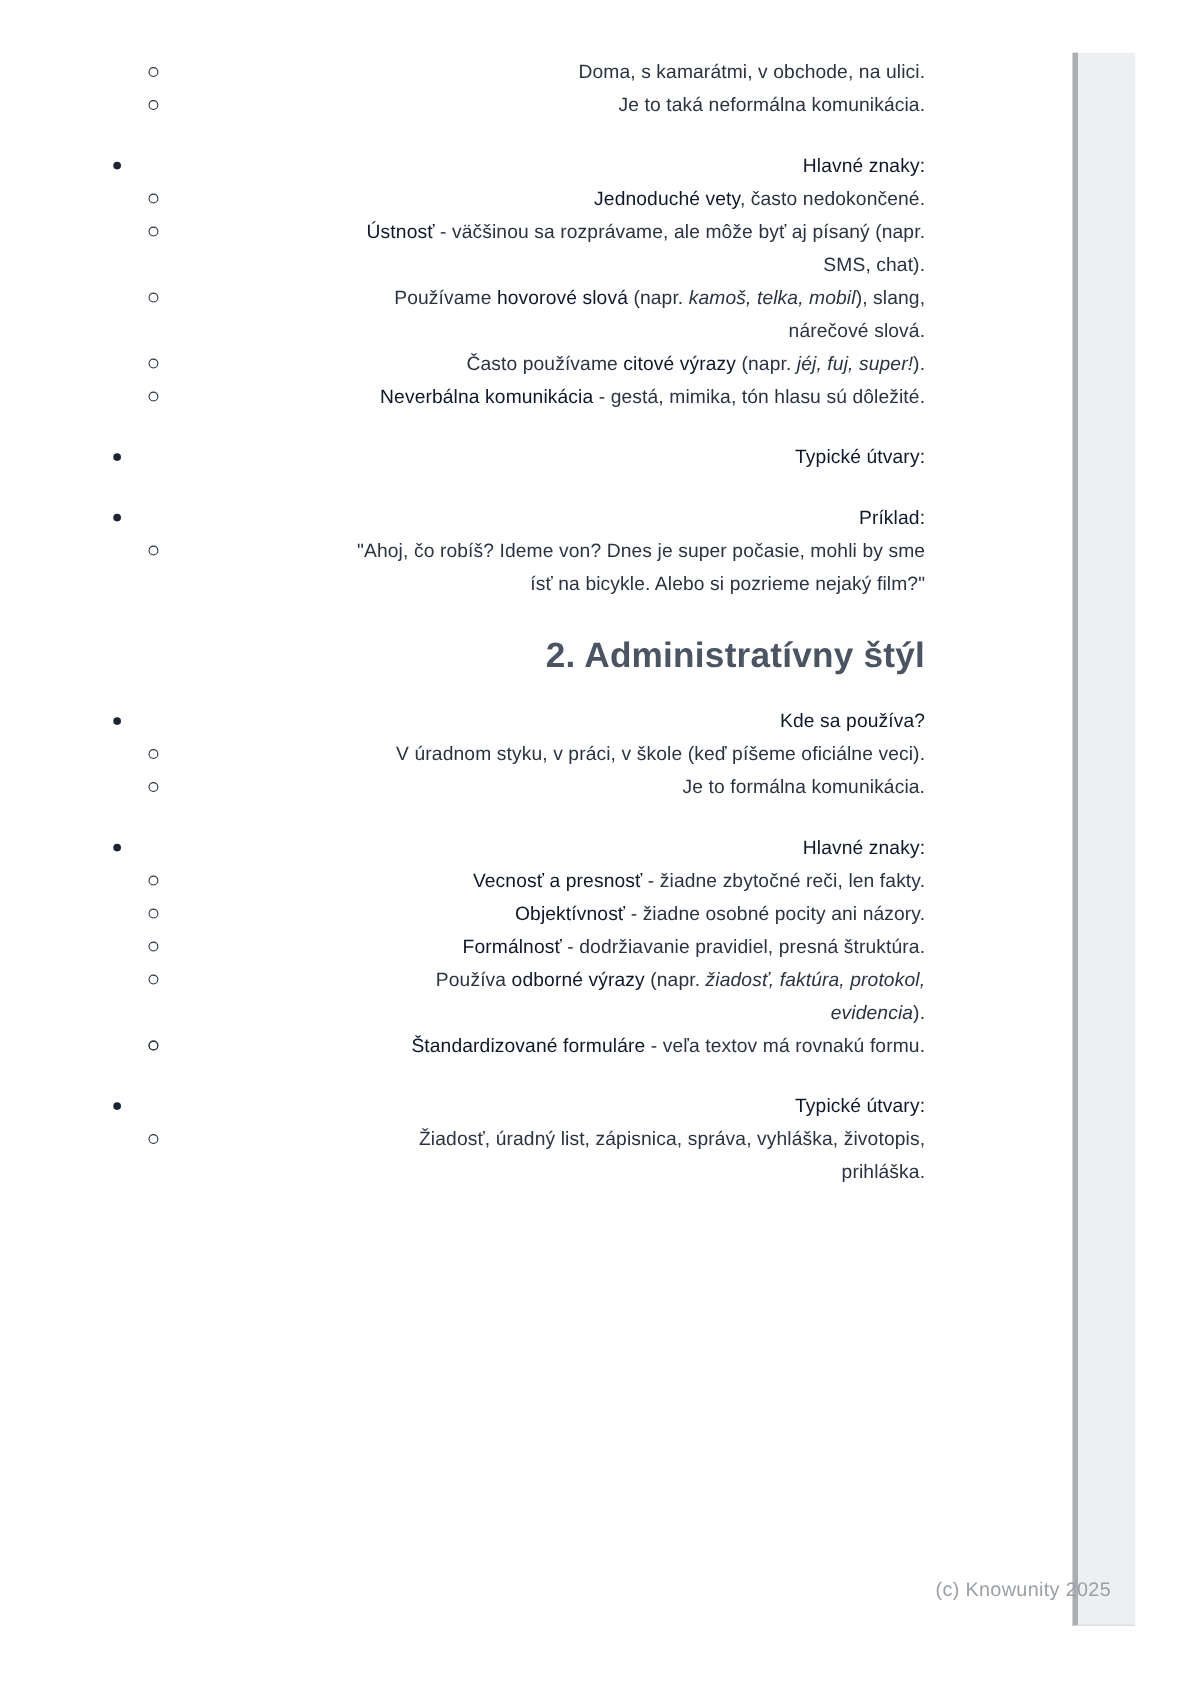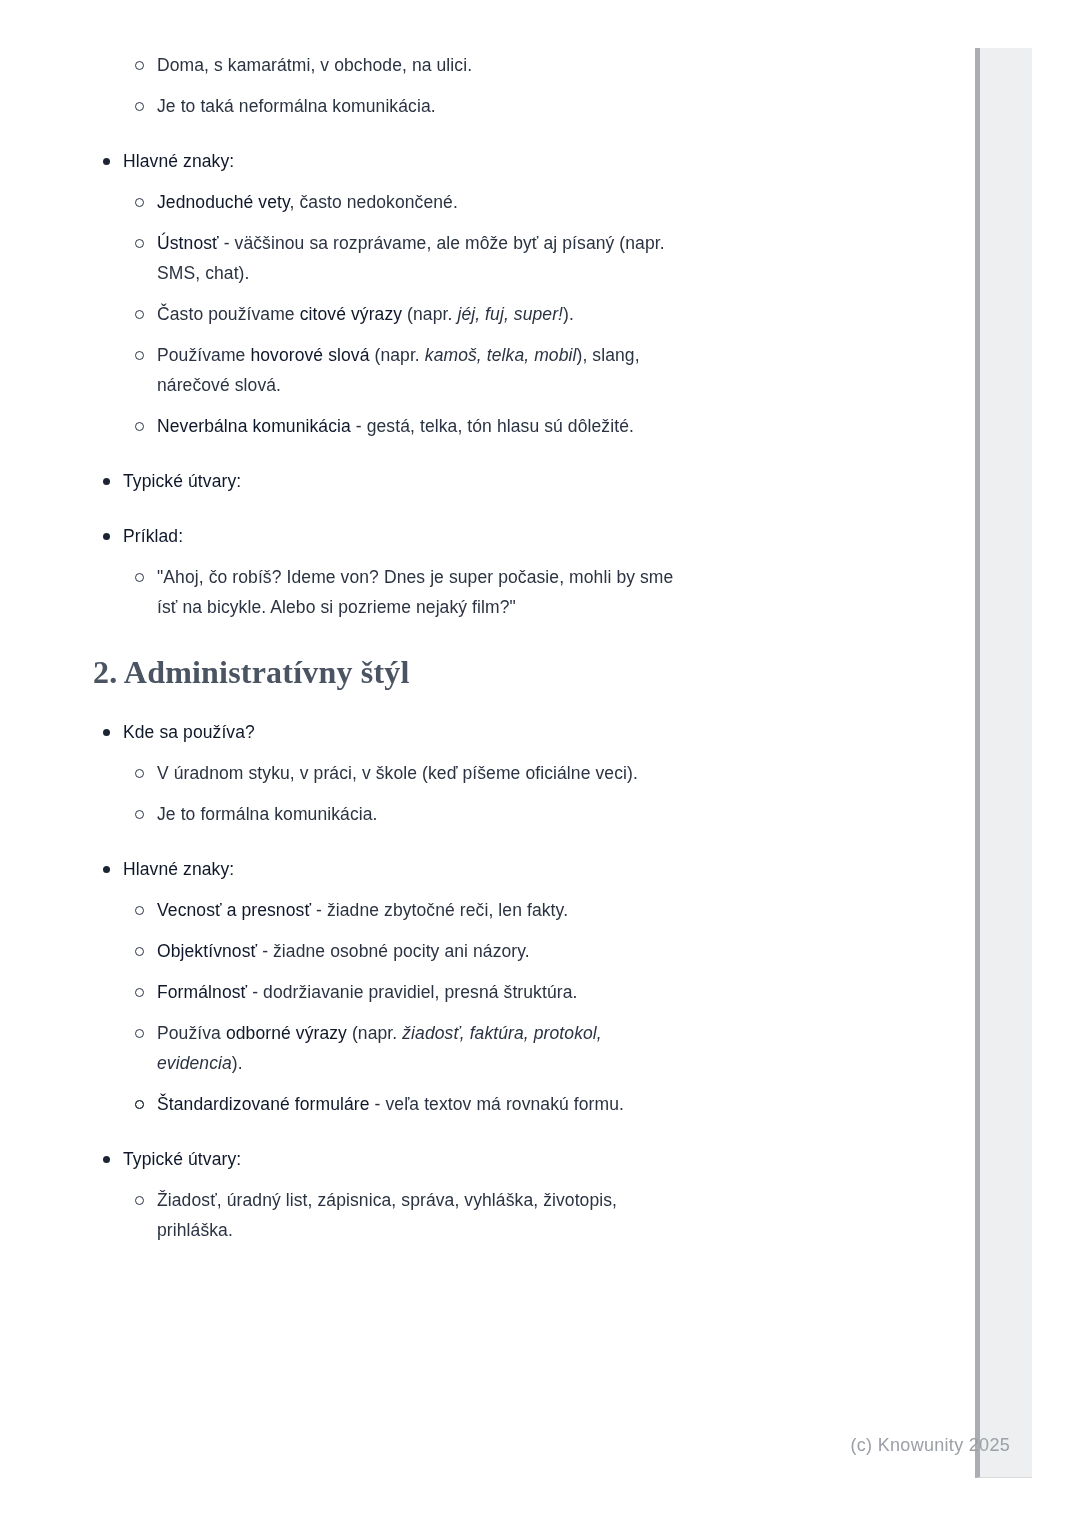--- a/index.html
+++ b/index.html
@@ -4,51 +4,50 @@
 <style>
   * { margin: 0; padding: 0; box-sizing: border-box; }
   html, body { background: #ffffff; }
   body {
     width: 1080px; height: 1528px;
     position: relative; overflow: hidden;
     font-family: "Liberation Sans", sans-serif;
     color: #2b3342;
   }
   .content {
-    position: absolute; left: 93px; top: 50px; width: 748px;
+    position: absolute; left: 93px; top: 50px; width: 748px; text-align: right;
   }
   .block {
     position: relative;
     font-size: 17.5px; line-height: 30px;
     color: #2b3342;
     white-space: pre-wrap;
     letter-spacing: 0.1px;
   }
   .content > .block:first-child { margin-top: 0; }
   .li1 { margin-top: 25px; padding-left: 30px; }
-  .li2 { margin-top: 11px; padding-left: 64px; }
+  .li2 { padding-left: 64px; }
   .bullet { display: inline-block; position: absolute; }
   .bullet.dot {
     left: 10px; top: 12px; width: 7px; height: 7px;
     border-radius: 50%; background: #1b2433;
   }
   .bullet.circle {
     left: 42px; top: 11px; width: 9px; height: 9px;
     border-radius: 50%; border: 1.8px solid #2b3342; background: transparent;
   }
   .runs { display: inline; }
   .bold { font-weight: normal; color: #0f172a; }
   .italic { font-style: italic; }
   .h2 {
     margin-top: 30px; margin-bottom: 2px;
     font-size: 32px; line-height: 40px;
     font-weight: bold; color: #4a5462;
     letter-spacing: 0.2px;
     white-space: pre-wrap;
-    font-family: Liberation Serif, serif;
   }
   .side-strip {
     position: absolute; left: 975px; top: 48px;
     width: 57px; height: 1430px;
     background: #edeff0;
     border-left: 5px solid #aaadb2;
     border-bottom: 1px solid #d8d9db;
     z-index: 1;
   }
   .footer {
@@ -61,24 +60,24 @@
 </head>
 <body>
 
 <main class="content">
     <div class="block li2"><span class="bullet circle"></span><span class="runs"><span>Doma, s kamarátmi, v obchode, na ulici.</span></span></div>
     <div class="block li2"><span class="bullet circle"></span><span class="runs"><span>Je to taká neformálna komunikácia.</span></span></div>
     <div class="block li1"><span class="bullet dot"></span><span class="runs"><span class="bold">Hlavné znaky:</span></span></div>
     <div class="block li2"><span class="bullet circle"></span><span class="runs"><span class="bold">Jednoduché vety</span><span>, často nedokončené.</span></span></div>
     <div class="block li2"><span class="bullet circle"></span><span class="runs"><span class="bold">Ústnosť</span><span> - väčšinou sa rozprávame, ale môže byť aj písaný (napr.
 SMS, chat).</span></span></div>
-    <div class="block li2"><span class="bullet circle"></span><span class="runs"><span>Často používame </span><span class="bold">citové výrazy</span><span> (napr. </span><span class="italic">jéj, fuj, super!</span><span>).</span></span></div>
     <div class="block li2"><span class="bullet circle"></span><span class="runs"><span>Používame </span><span class="bold">hovorové slová</span><span> (napr. </span><span class="italic">kamoš, telka, mobil</span><span>), slang,
 nárečové slová.</span></span></div>
-    <div class="block li2"><span class="bullet circle"></span><span class="runs"><span class="bold">Neverbálna komunikácia</span><span> - gestá, telka, tón hlasu sú dôležité.</span></span></div>
+    <div class="block li2"><span class="bullet circle"></span><span class="runs"><span>Často používame </span><span class="bold">citové výrazy</span><span> (napr. </span><span class="italic">jéj, fuj, super!</span><span>).</span></span></div>
+    <div class="block li2"><span class="bullet circle"></span><span class="runs"><span class="bold">Neverbálna komunikácia</span><span> - gestá, mimika, tón hlasu sú dôležité.</span></span></div>
     <div class="block li1"><span class="bullet dot"></span><span class="runs"><span class="bold">Typické útvary:</span></span></div>
     <div class="block li1"><span class="bullet dot"></span><span class="runs"><span class="bold">Príklad:</span></span></div>
     <div class="block li2"><span class="bullet circle"></span><span class="runs"><span>"Ahoj, čo robíš? Ideme von? Dnes je super počasie, mohli by sme
 ísť na bicykle. Alebo si pozrieme nejaký film?"</span></span></div>
     <h2 class="h2">2. Administratívny štýl</h2>
     <div class="block li1"><span class="bullet dot"></span><span class="runs"><span class="bold">Kde sa používa?</span></span></div>
     <div class="block li2"><span class="bullet circle"></span><span class="runs"><span>V úradnom styku, v práci, v škole (keď píšeme oficiálne veci).</span></span></div>
     <div class="block li2"><span class="bullet circle"></span><span class="runs"><span>Je to formálna komunikácia.</span></span></div>
     <div class="block li1"><span class="bullet dot"></span><span class="runs"><span class="bold">Hlavné znaky:</span></span></div>
     <div class="block li2"><span class="bullet circle"></span><span class="runs"><span class="bold">Vecnosť a presnosť</span><span> - žiadne zbytočné reči, len fakty.</span></span></div>

